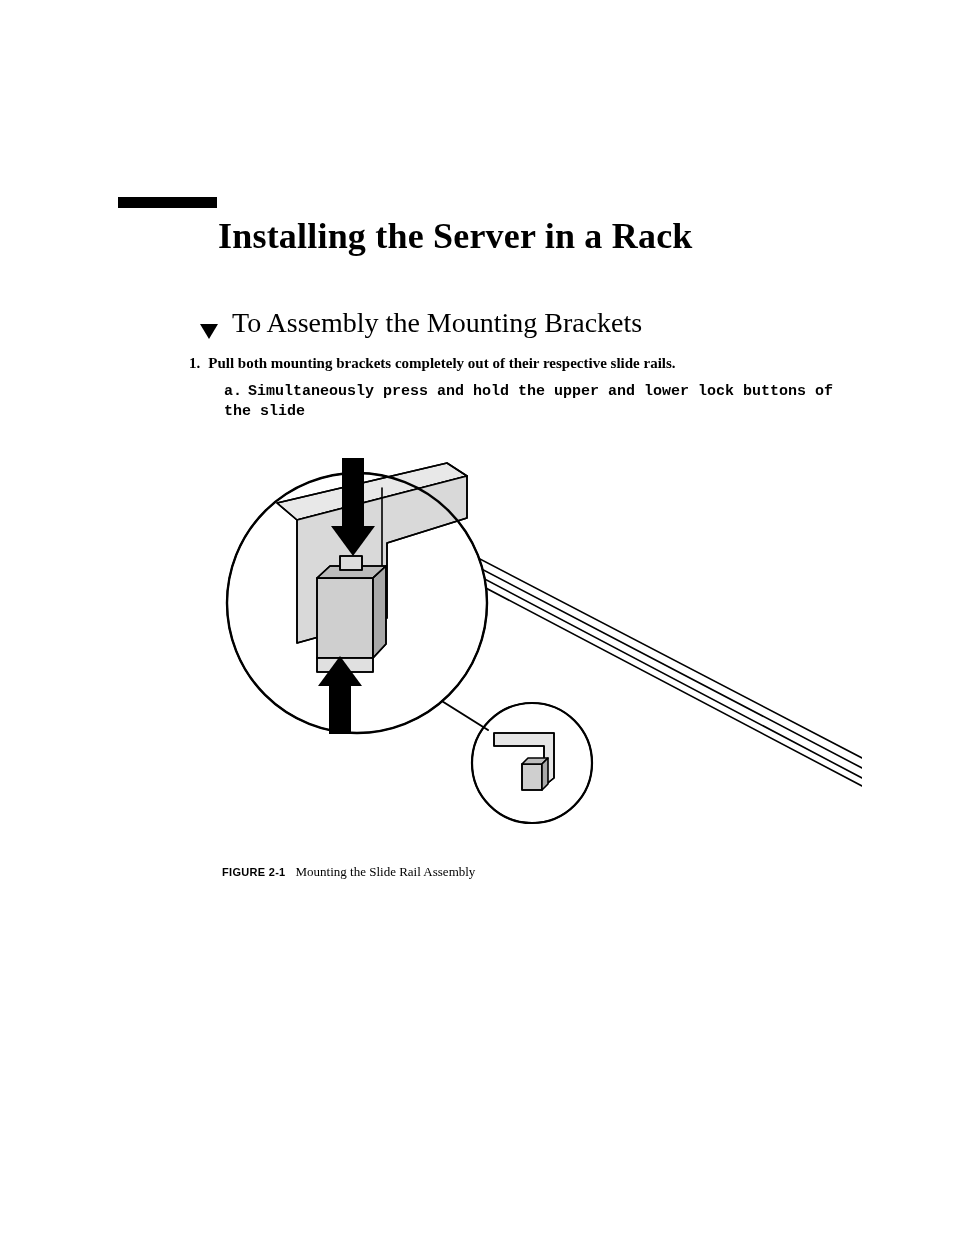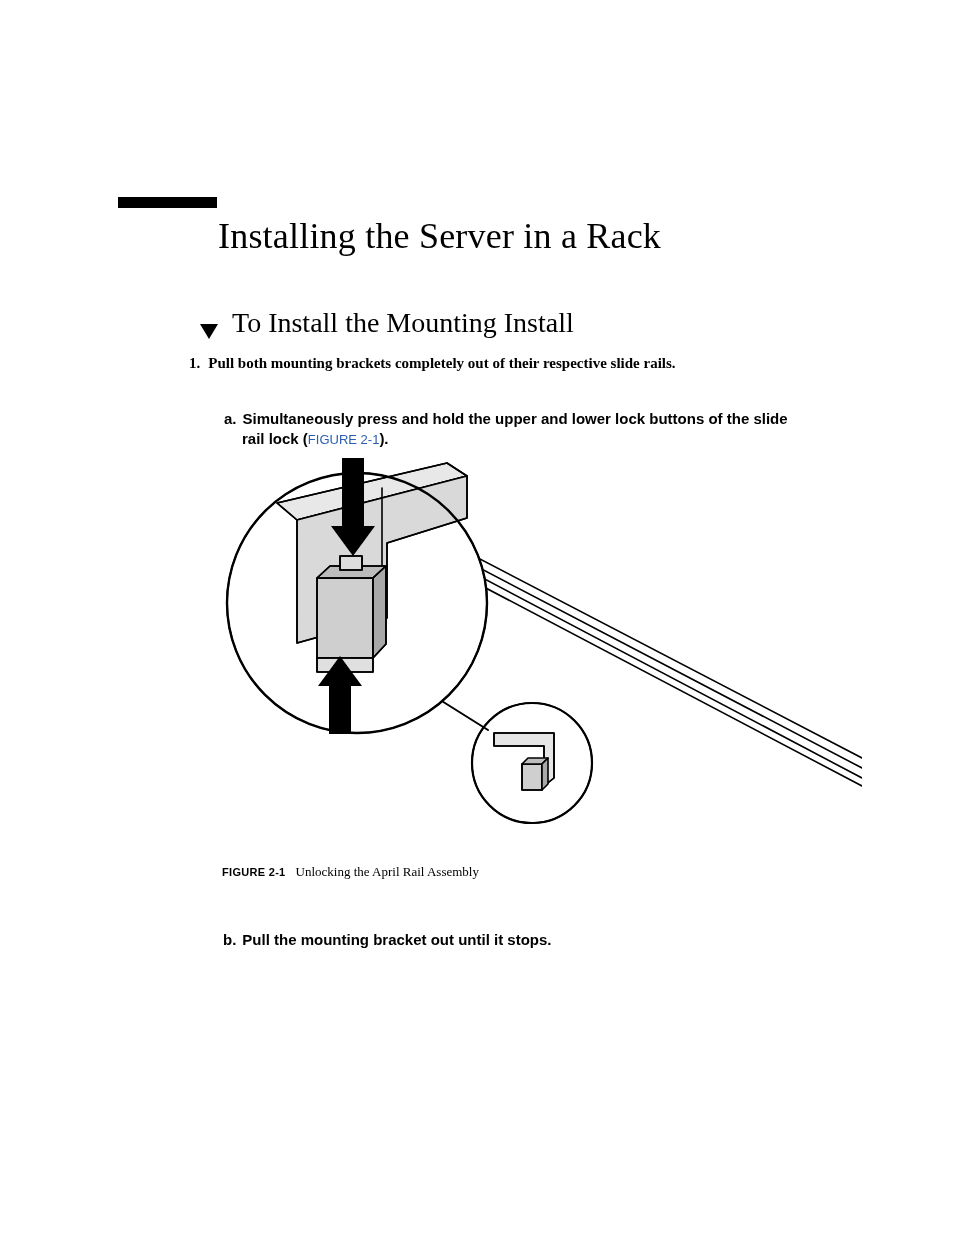--- a/index.html
+++ b/index.html
@@ -24,21 +24,21 @@
     top: 197px;
     width: 99px;
     height: 11px;
     background: #000;
   }
   .h1 {
     position: absolute;
     left: 218px;
     top: 215px;
     font-size: 36px;
-    font-weight: 400;
+    font-weight: 700;
     letter-spacing: 0.2px;
   }
   .h2-row {
     position: absolute;
     left: 200px;
     top: 307px;
     display: flex;
     align-items: baseline;
   }
   .tri {
@@ -63,23 +63,22 @@
     font-weight: 700;
     font-family: Palatino, "Palatino Linotype", Georgia, serif;
   }
   .step1 .num {
     margin-right: 8px;
   }
   .sub {
     position: absolute;
     font-size: 15px;
     font-weight: 700;
-    font-family: Liberation Sans, sans-serif;
+    font-family: Liberation Mono, monospace;
     line-height: 1.35;
-    margin-top: 27px;
   }
   .sub-a {
     left: 224px;
     top: 382px;
     right: 100px;
   }
   .sub .letter {
     font-weight: 700;
     margin-right: 6px;
   }
@@ -145,32 +144,29 @@
 <body>
 
 <div class="page">
 
   <div class="rule"></div>
 
   <div class="h1">Installing the Server in a Rack</div>
 
   <div class="h2-row">
     <div class="tri"></div>
-    <div class="h2">To Install the Mounting Install</div>
+    <div class="h2">To Assembly the Mounting Brackets</div>
   </div>
 
   <div class="step1">
     <span class="num">1.</span><span>Pull both mounting brackets completely out of their respective slide rails.</span>
   </div>
 
   <div class="sub sub-a">
     <span class="letter">a.</span><span>Simultaneously press and hold the upper and lower lock buttons of the slide</span>
-    <span class="indent-line2">
-      <span>rail lock (</span><span class="link">FIGURE 2-1</span><span class="closeparen">).</span>
-    </span>
   </div>
 
   <div class="figure">
     <svg viewBox="0 0 640 420" fill="none" stroke="#000" stroke-width="1.6" stroke-linejoin="round" stroke-linecap="round">
 
       <g>
         <path d="M 160 80 L 640 330"></path>
         <path d="M 162 90 L 640 340"></path>
         <path d="M 166 100 L 640 350"></path>
         <path d="M 165 108 L 640 358"></path>
@@ -224,22 +220,19 @@
 
       <g fill="#000" stroke="none">
         <path d="M 96 258 L 140 258 L 118 228 Z"></path>
         <rect x="107" y="256" width="22" height="50"></rect>
       </g>
       <circle cx="135" cy="175" r="130" fill="none" stroke-width="2.4"></circle>
     </svg>
   </div>
 
   <div class="caption">
-    <span class="figlabel">FIGURE 2-1</span><span>Unlocking the April Rail Assembly</span>
-  </div>
-
-  <div class="sub sub-b">
-    <span class="letter">b.</span><span>Pull the mounting bracket out until it stops.</span>
-  </div>
+    <span class="figlabel">FIGURE 2-1</span><span>Mounting the Slide Rail Assembly</span>
+  </div>
+
 
 
 
 </div>
 
 </body></html>

